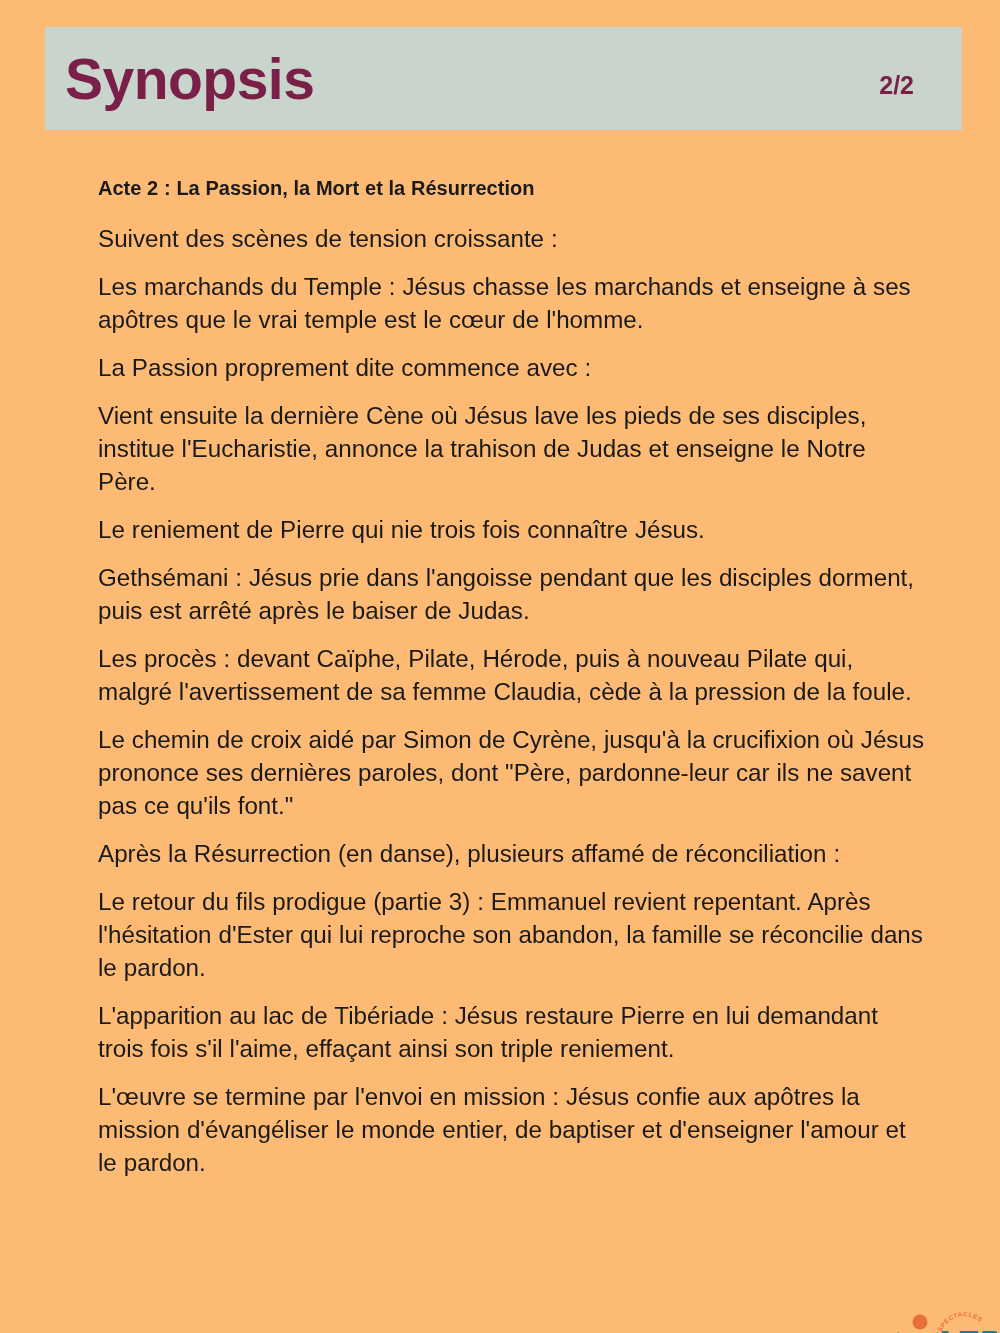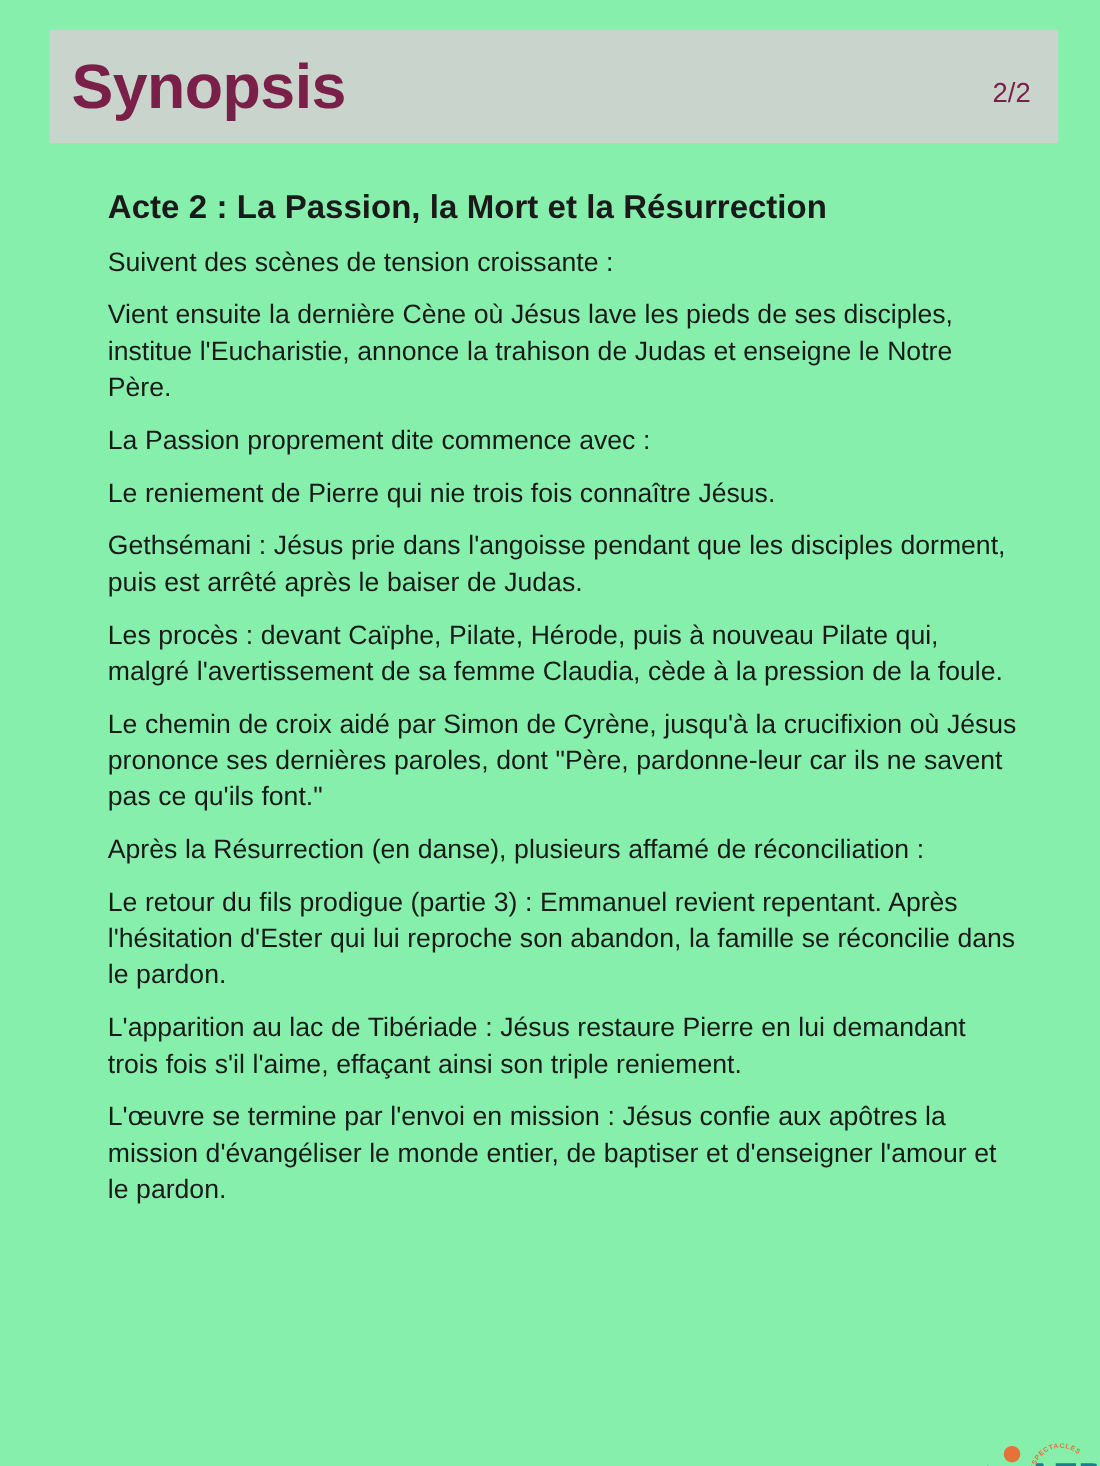--- a/index.html
+++ b/index.html
@@ -11,21 +11,21 @@
   body {
     width: 1000px;
     height: 1333px;
     position: relative;
     font-family: "Liberation Sans", "DejaVu Sans", sans-serif;
     overflow: hidden;
   }
   .page {
     position: absolute;
     inset: 0;
-    background: #86efac;
+    background: #fdba74;
   }
 
   
   .header-band {
     position: absolute;
     left: 45px;
     top: 27px;
     width: 917px;
     height: 103px;
     background: #c8d4cc;
@@ -38,44 +38,44 @@
   .header-title {
     font-size: 57px;
     font-weight: bold;
     color: #7a1f48;
     letter-spacing: -0.5px;
     line-height: 1;
     margin-top: 2px;
   }
   .header-pageno {
     font-size: 25px;
-    font-weight: normal;
+    font-weight: bold;
     color: #7a1f48;
-    margin-right: 5px;
+    margin-right: 28px;
     margin-top: 14px;
   }
 
   
   .content {
     position: absolute;
     left: 98px;
     top: 172px;
     width: 828px;
   }
   .para {
     font-size: 24.2px;
     line-height: 33px;
     color: #1a1a1a;
     margin: 0 0 15px 0;
     text-align: left;
     word-spacing: 0.2px;
   }
   .para.heading {
     font-weight: bold;
-    font-size: 30px;
+    font-size: 20px;
     margin-bottom: 17px;
   }
 
   
   .logo-passion {
     position: absolute;
     left: 8px;
     top: 1186px;
     width: 140px;
     height: 140px;
@@ -99,22 +99,23 @@
 
   <div class="header-band">
     <div class="header-title">Synopsis</div>
     <div class="header-pageno">2/2</div>
   </div>
 
   <div class="content">
     <p class="para heading">Acte 2 : La Passion, la Mort et la Résurrection</p>
 
     <p class="para">Suivent des scènes de tension croissante :</p>
+    <p class="para">Les marchands du Temple : Jésus chasse les marchands et enseigne à ses apôtres que le vrai temple est le cœur de l'homme.</p>
+    <p class="para">La Passion proprement dite commence avec :</p>
     <p class="para">Vient ensuite la dernière Cène où Jésus lave les pieds de ses disciples, institue l'Eucharistie, annonce la trahison de Judas et enseigne le Notre Père.</p>
-    <p class="para">La Passion proprement dite commence avec :</p>
     <p class="para">Le reniement de Pierre qui nie trois fois connaître Jésus.</p>
     <p class="para">Gethsémani : Jésus prie dans l'angoisse pendant que les disciples dorment, puis est arrêté après le baiser de Judas.</p>
     <p class="para">Les procès : devant Caïphe, Pilate, Hérode, puis à nouveau Pilate qui, malgré l'avertissement de sa femme Claudia, cède à la pression de la foule.</p>
     <p class="para">Le chemin de croix aidé par Simon de Cyrène, jusqu'à la crucifixion où Jésus prononce ses dernières paroles, dont "Père, pardonne-leur car ils ne savent pas ce qu'ils font."</p>
     <p class="para">Après la Résurrection (en danse), plusieurs affamé de réconciliation :</p>
     <p class="para">Le retour du fils prodigue (partie 3) : Emmanuel revient repentant. Après l'hésitation d'Ester qui lui reproche son abandon, la famille se réconcilie dans le pardon.</p>
     <p class="para">L'apparition au lac de Tibériade : Jésus restaure Pierre en lui demandant trois fois s'il l'aime, effaçant ainsi son triple reniement.</p>
     <p class="para">L'œuvre se termine par l'envoi en mission : Jésus confie aux apôtres la mission d'évangéliser le monde entier, de baptiser et d'enseigner l'amour et le pardon.</p>
   </div>
 

